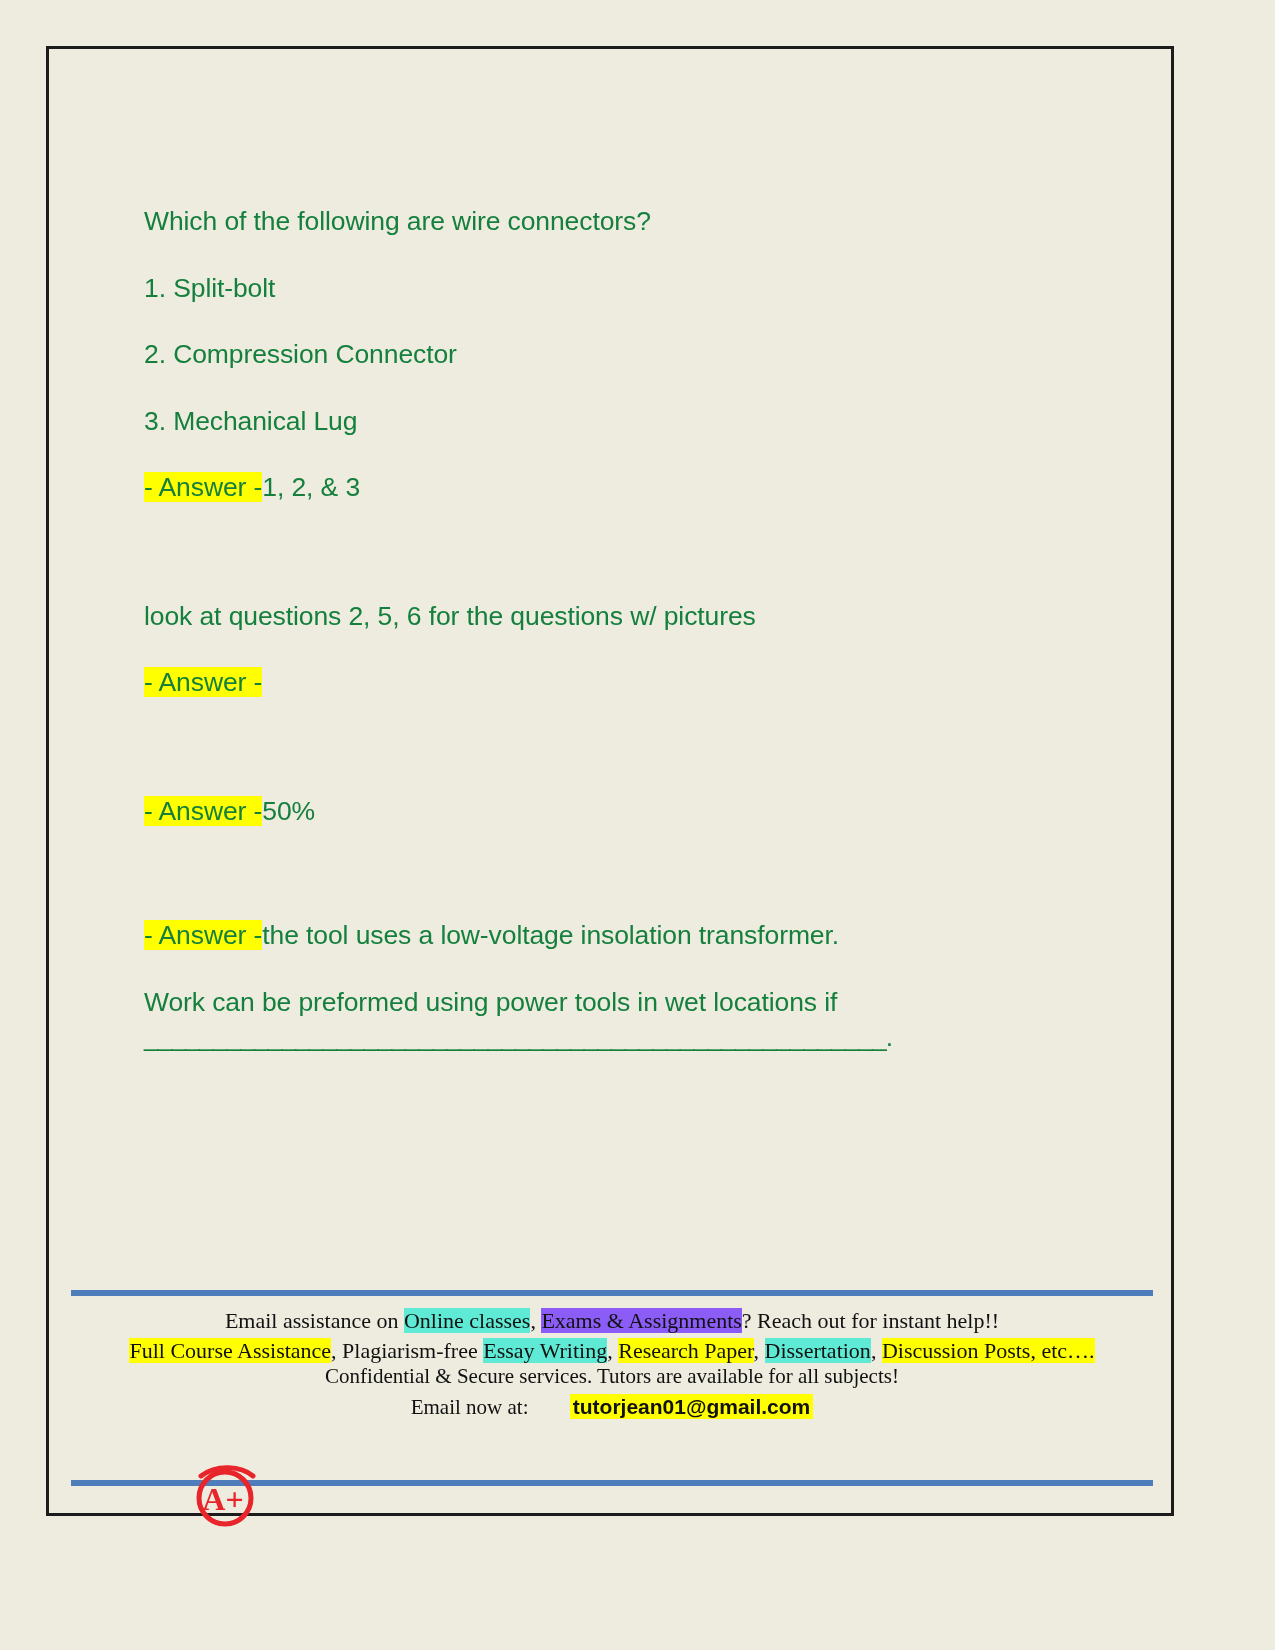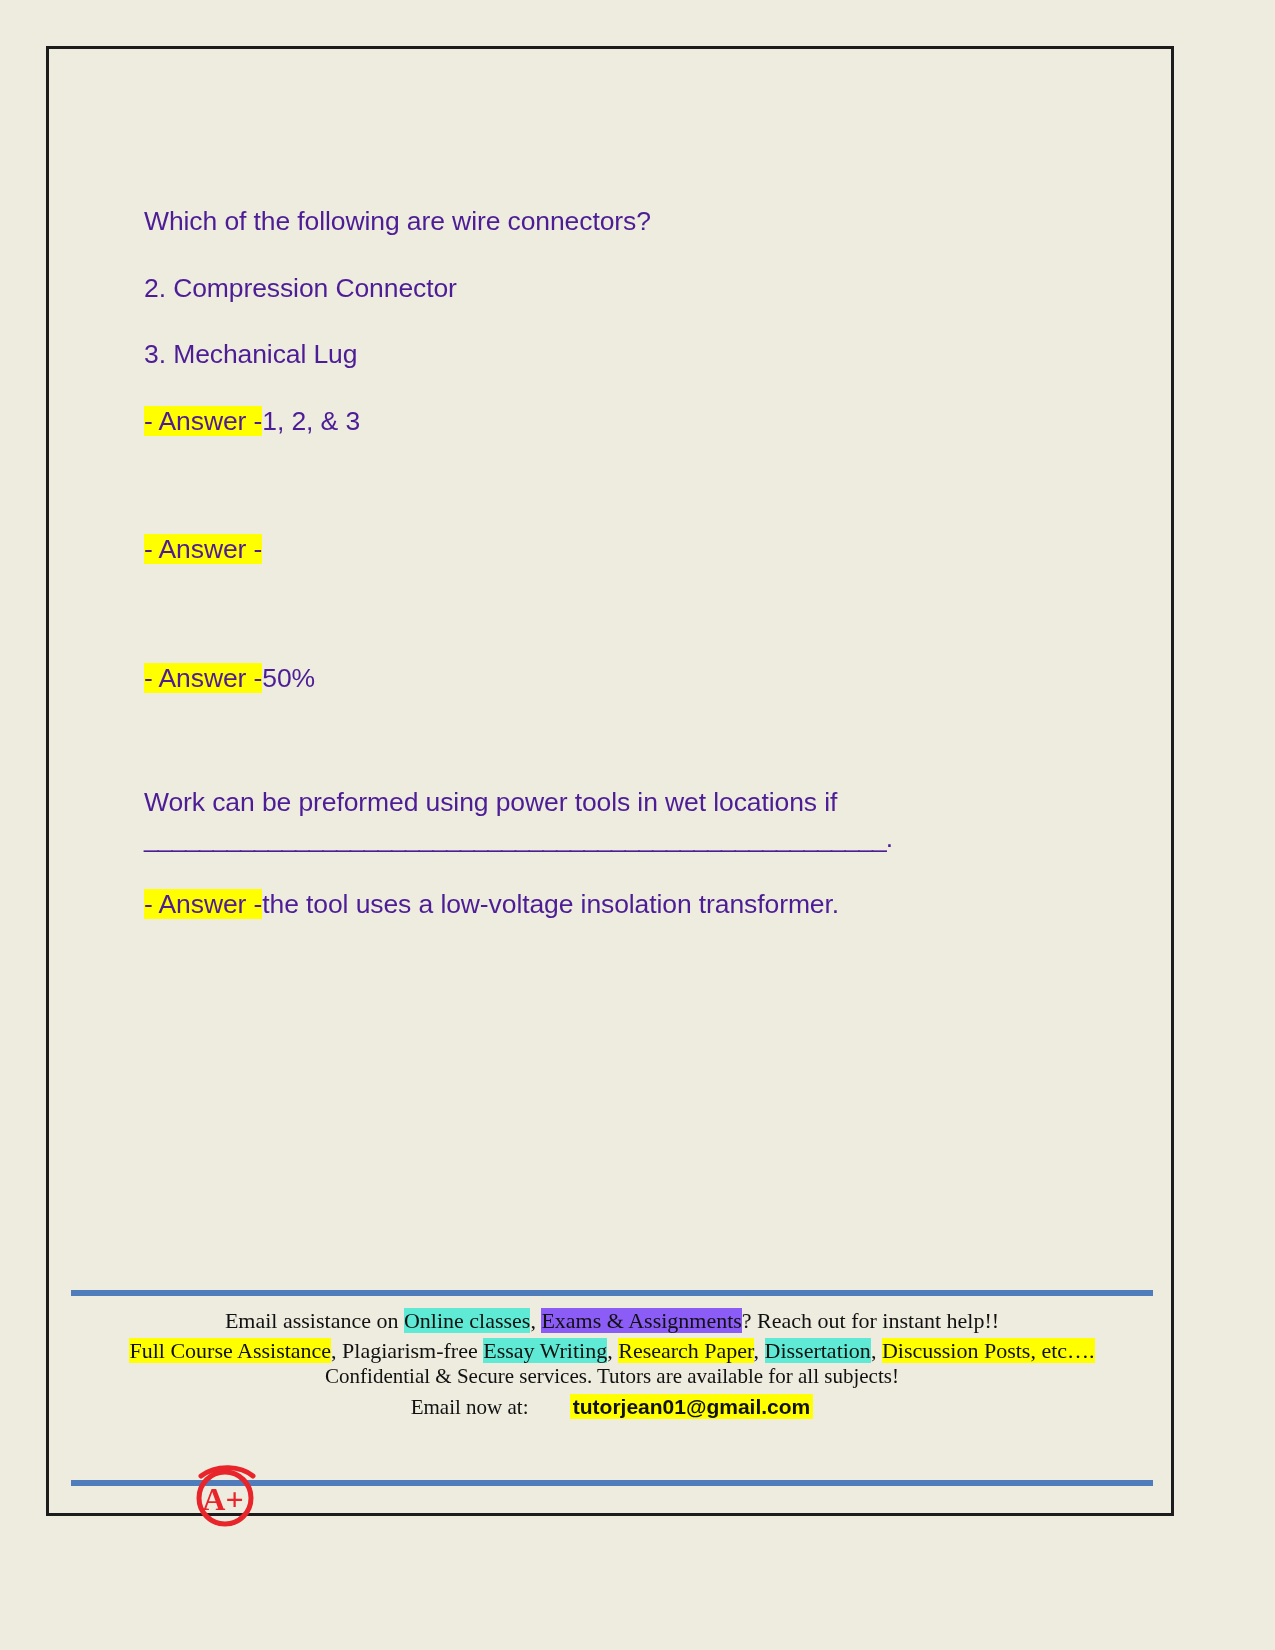--- a/index.html
+++ b/index.html
@@ -25,21 +25,21 @@
   }
   .content {
     position: absolute;
     left: 95px;
     top: 155px;
     width: 940px;
   }
   .qline {
     font-size: 26.5px;
     line-height: 1.34;
-    color: #4c1d95;
+    color: #15803d;
     margin: 0 0 31px 0;
     letter-spacing: -0.1px;
   }
   .qline.wrap {
     margin-bottom: 31px;
   }
   .gap {
     height: 62px;
   }
   .gap-sm {
@@ -116,36 +116,38 @@
   }
 </style>
 </head>
 <body>
 
 <div class="page-frame">
 
   <div class="content">
 
     <p class="qline">Which of the following are wire connectors?</p>
+    <p class="qline">1. Split-bolt</p>
     <p class="qline">2. Compression Connector</p>
     <p class="qline">3. Mechanical Lug</p>
     <p class="qline"><span class="hl-yellow">- Answer -</span><span>1, 2, &amp; 3</span></p>
 
     <div class="gap"></div>
 
+    <p class="qline">look at questions 2, 5, 6 for the questions w/ pictures</p>
     <p class="qline"><span class="hl-yellow">- Answer -</span><span></span></p>
 
     <div class="gap"></div>
 
     <p class="qline"><span class="hl-yellow">- Answer -</span><span>50%</span></p>
 
     <div class="gap-sm"></div>
 
+    <p class="qline"><span class="hl-yellow">- Answer -</span><span>the tool uses a low-voltage insolation transformer.</span></p>
     <p class="qline wrap"><span>Work can be preformed using power tools in wet locations if</span><br><span class="blank">______________________________________________________.</span></p>
-    <p class="qline"><span class="hl-yellow">- Answer -</span><span>the tool uses a low-voltage insolation transformer.</span></p>
 
   </div>
 
   <div class="footer">
     <div class="rule"></div>
     <div class="footer-body">
 
       <div class="f-line1"><span>Email assistance on </span><span class="hl-cyan">Online classes</span><span>, </span><span class="hl-green">Exams &amp; Assignments</span><span>? Reach out for instant help!!</span></div>
 
       <div class="f-line2"><span class="hl-yellow">Full Course Assistance</span><span>, Plagiarism-free </span><span class="hl-cyan">Essay Writing</span><span>, </span><span class="hl-yellow">Research Paper</span><span>, </span><span class="hl-cyan">Dissertation</span><span>, </span><span class="hl-yellow">Discussion Posts, etc….</span></div>

